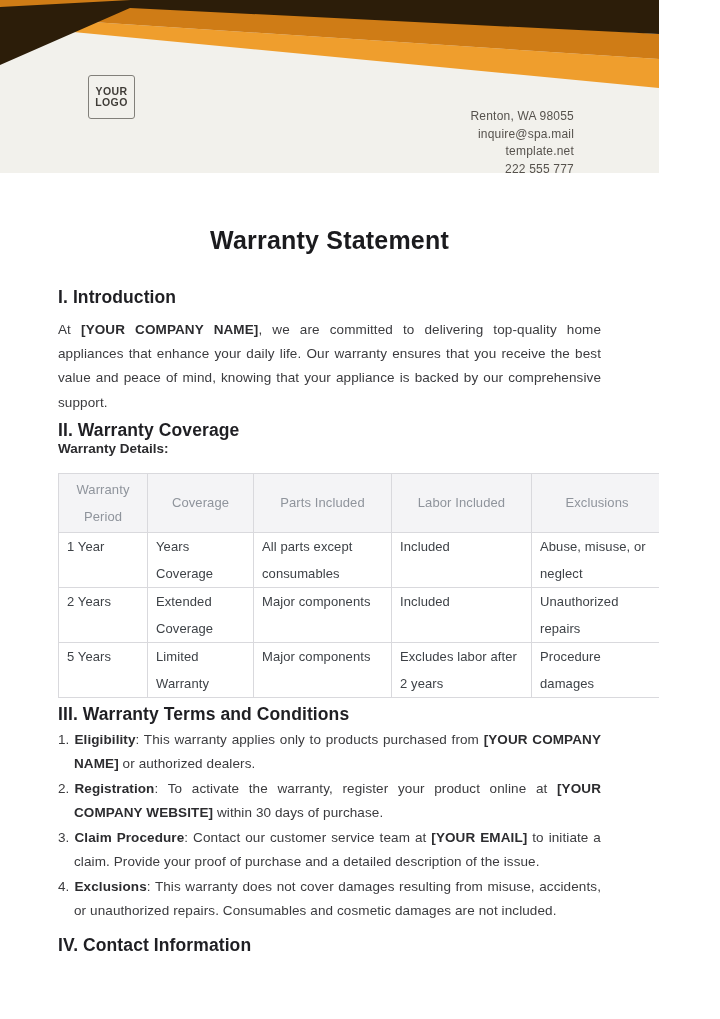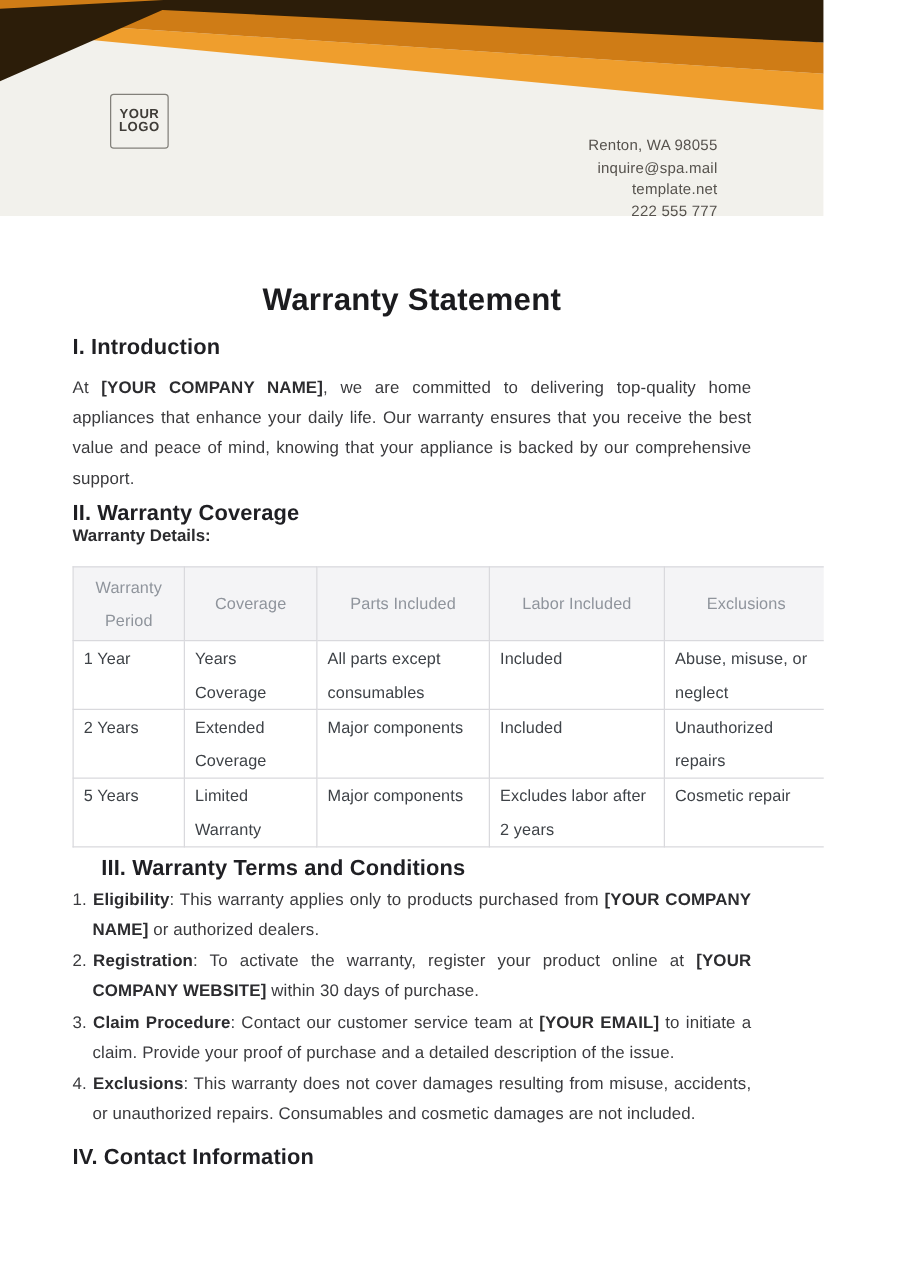--- a/index.html
+++ b/index.html
@@ -23,23 +23,23 @@
     position:absolute;top:108px;right:85px;text-align:right;
     font-size:12px;line-height:17.5px;color:#56524d;letter-spacing:.2px;
   }
   
   main{padding:0 58px;}
   h1{
     margin:52px 0 0;font-size:25px;line-height:30px;font-weight:700;
     text-align:center;color:#1b1b1e;letter-spacing:.2px;
   }
   h2{font-size:17.5px;line-height:21px;font-weight:700;color:#1f1f23;margin:0;letter-spacing:.1px;}
-  #h2-intro{margin-top:12px;}
+  #h2-intro{margin-top:32px;}
   #h2-coverage{margin-top:5px;}
-  #h2-terms{margin-top:6px;margin-left:23px;}
+  #h2-terms{margin-top:6px;}
   #h2-contact{margin-top:11px;}
   p.body-text{
     margin:10px 0 0;font-size:13.5px;line-height:24.2px;color:#3b3b3e;
     text-align:justify;letter-spacing:.1px;
   }
   #coverage-paragraph{margin-top:9px;}
   .b{font-weight:700;color:#2c2c2f;}
   p.details-label{
     margin:-2px 0 0;font-size:13.5px;line-height:20px;font-weight:700;color:#2c2c2f;
   }
@@ -130,21 +130,21 @@
           <td>Extended Coverage</td>
           <td>Major components</td>
           <td>Included</td>
           <td>Unauthorized repairs</td>
         </tr>
         <tr>
           <td>5 Years</td>
           <td>Limited Warranty</td>
           <td>Major components</td>
           <td>Excludes labor after 2 years</td>
-          <td>Cosmetic repair</td>
+          <td>Procedure damages</td>
         </tr>
       </tbody>
     </table>
 
     <h2 id="h2-terms">III. Warranty Terms and Conditions</h2>
     <ol class="terms">
       <li><span class="num">1.</span><span class="b">Eligibility</span><span>: This warranty applies only to products purchased from </span><span class="b">[YOUR COMPANY NAME]</span><span> or authorized dealers.</span></li>
       <li><span class="num">2.</span><span class="b">Registration</span><span>: To activate the warranty, register your product online at </span><span class="b">[YOUR COMPANY WEBSITE]</span><span> within 30 days of purchase.</span></li>
       <li><span class="num">3.</span><span class="b">Claim Procedure</span><span>: Contact our customer service team at </span><span class="b">[YOUR EMAIL]</span><span> to initiate a claim. Provide your proof of purchase and a detailed description of the issue.</span></li>
       <li><span class="num">4.</span><span class="b">Exclusions</span><span>: This warranty does not cover damages resulting from misuse, accidents, or unauthorized repairs. Consumables and cosmetic damages are not included.</span></li>

